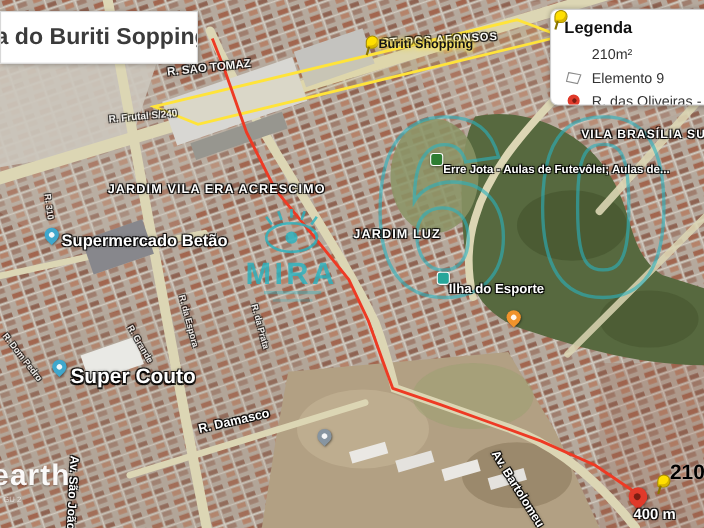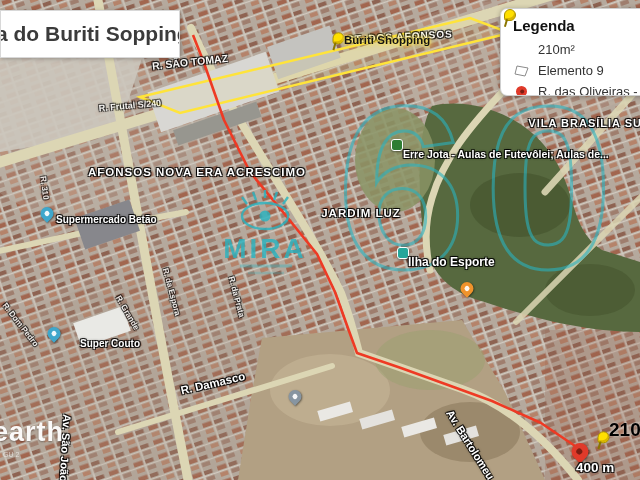--- a/index.html
+++ b/index.html
@@ -148,47 +148,47 @@
       <circle cx="265" cy="216" r="5.5" fill="#2ab3c0"></circle>
       <text x="265" y="258" text-anchor="middle" font-size="28" font-weight="bold" fill="#2ab3c0" letter-spacing="3">MIRA</text>
       <path d="M 240,266 L 292,266" stroke="#2ab3c0" stroke-width="3" opacity=".45"></path>
       <path d="M 248,273 L 284,273" stroke="#2ab3c0" stroke-width="2.5" opacity=".3"></path>
     </g>
     <text x="337" y="268" font-size="232" font-weight="bold" fill="none" stroke="#2ab3c0" stroke-width="3" opacity=".6" letter-spacing="18">60</text>
   </svg>
 
   <div class="lbl area" style="left:400px;top:37px;font-size:10px;transform:translate(-50%,-50%) rotate(-3deg);opacity:.92">ST. DOS AFONSOS</div>
   <div class="lbl area" style="left:589px;top:123px;font-size:11px;transform:translate(-50%,-50%)">VILA BRASÍLIA SUL</div>
-  <div class="lbl area" style="left:197px;top:173px;font-size:11.5px;transform:translate(-50%,-50%)">AFONSOS NOVA ERA ACRESCIMO</div>
+  <div class="lbl area" style="left:197px;top:173px;font-size:11.5px;transform:translate(-50%,-50%)">JARDIM VILA ERA ACRESCIMO</div>
   <div class="lbl area" style="left:361px;top:214px;font-size:11.5px;transform:translate(-50%,-50%)">JARDIM LUZ</div>
 
   <div class="lbl" style="left:190px;top:62px;font-size:10.5px;transform:translate(-50%,-50%) rotate(-6deg);opacity:.9">R. SÃO TOMAZ</div>
   <div class="lbl faint" style="left:130px;top:106px;font-size:9px;transform:translate(-50%,-50%) rotate(-5deg)">R. Frutal S/240</div>
   <div class="lbl" style="left:213px;top:384px;font-size:11.5px;transform:translate(-50%,-50%) rotate(-13deg)">R. Damasco</div>
   <div class="lbl" style="left:65px;top:448px;font-size:11px;transform:translate(-50%,-50%) rotate(93deg)">Av. São João</div>
   <div class="lbl" style="left:470px;top:445px;font-size:11px;transform:translate(-50%,-50%) rotate(58deg)">Av. Bartolomeu</div>
   <div class="lbl faint" style="left:171px;top:292px;font-size:8px;transform:translate(-50%,-50%) rotate(75deg)">R. da Espora</div>
   <div class="lbl faint" style="left:236px;top:297px;font-size:8px;transform:translate(-50%,-50%) rotate(75deg)">R. da Prata</div>
   <div class="lbl faint" style="left:20px;top:325px;font-size:8px;transform:translate(-50%,-50%) rotate(52deg)">R. Dom Pedro</div>
   <div class="lbl faint" style="left:127px;top:313px;font-size:8px;transform:translate(-50%,-50%) rotate(60deg)">R. Grande</div>
   <div class="lbl faint" style="left:44px;top:188px;font-size:8px;transform:translate(-50%,-50%) rotate(83deg)">R. 310</div>
 
   <span class="pushpin" style="left:334px;top:49px;"></span>
   <div class="lbl" style="left:344px;top:41px;font-size:11.5px;transform:translateY(-50%);color:#141414;
               text-shadow:0 0 2px #ffe95e,0 0 4px #ffe95e,0 0 6px #ffd835;">Buriti Shopping</div>
 
   <span class="pinwrap" style="left:47px;top:220px;">
       <span class="tearpin pin-blue"></span>
     </span>
-  <div class="lbl" style="left:56px;top:220px;font-size:10px;transform:translateY(-55%);">Supermercado Betão</div>
+  <div class="lbl" style="left:56px;top:220px;font-size:15px;transform:translateY(-55%);">Supermercado Betão</div>
 
   <span class="pinwrap" style="left:54px;top:340px;">
       <span class="tearpin pin-blue"></span>
     </span>
-  <div class="lbl" style="left:80px;top:344px;font-size:10px;transform:translateY(-55%);">Super Couto</div>
+  <div class="lbl" style="left:64px;top:344px;font-size:19px;transform:translateY(-55%);">Super Couto</div>
 
   <span class="sqmarker sq-teal" style="left:403px;top:253px;"></span>
   <div class="lbl" style="left:408px;top:263px;font-size:12px;transform:translateY(-55%);text-align:center;">Ilha do Esporte</div>
 
   <span class="pinwrap" style="left:467px;top:295px;">
       <span class="tearpin pin-orange"></span>
     </span>
 
   <span class="sqmarker sq-green" style="left:397px;top:145px;"></span>
   <div class="lbl" style="left:403px;top:155px;font-size:10.5px;transform:translateY(-55%);text-align:center;">Erre Jota - Aulas de Futevôlei; Aulas de...</div>

